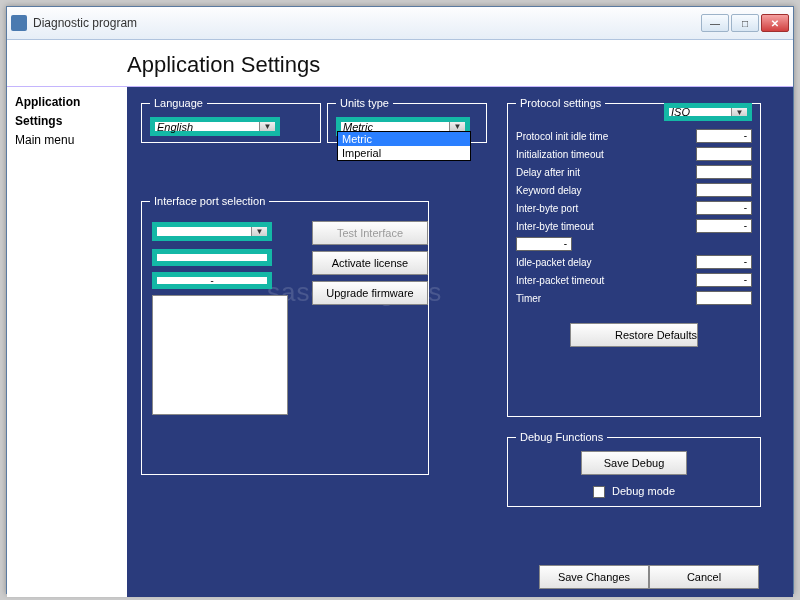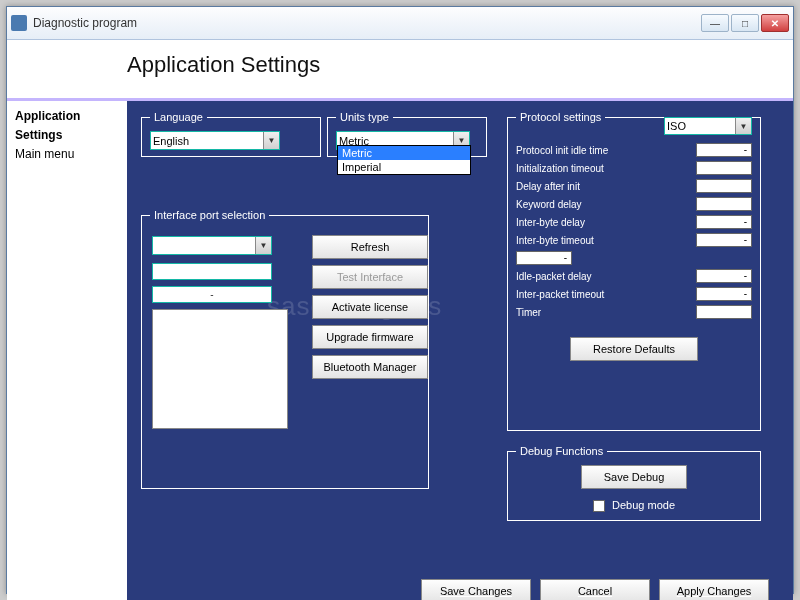--- a/index.html
+++ b/index.html
@@ -3,49 +3,49 @@
 <meta charset="utf-8">
 <style>
   * { box-sizing: border-box; font-family: Tahoma, Arial, sans-serif; }
   body { margin: 0; background: #ccc; width: 800px; height: 600px; overflow: hidden; }
   .window { position: absolute; left: 6px; top: 6px; width: 788px; height: 588px; background: #fff; border: 1px solid #5a7aa0; box-shadow: 0 0 6px rgba(0,0,0,0.3); }
   .titlebar { height: 26px; background: linear-gradient(#fdfdfe,#e6eef7); border-bottom: 1px solid #b0c4de; display: flex; align-items: center; padding: 16px 4px; font-size: 12px; color: #333; }
   .titlebar .icon { width: 16px; height: 16px; background: #4a7ab0; margin-right: 6px; border-radius: 2px; }
   .titlebar .title { flex: 1; }
   .winbtn { width: 28px; height: 18px; margin-left: 2px; border: 1px solid #9db3c9; background: linear-gradient(#f7fbff,#d8e6f3); border-radius: 2px; display: flex; align-items: center; justify-content: center; font-size: 10px; color: #333; }
   .winbtn.close { background: linear-gradient(#f5a0a0,#d04040); border-color: #a03030; color: #fff; font-weight: bold; }
-  .header { padding: 12px 0 20px 120px; font-size: 22px; color: #111; font-weight: 300; border-bottom: 3px solid #c4b5fd; }
+  .header { padding: 12px 0 8px 120px; font-size: 22px; color: #111; font-weight: 300; border-bottom: 1px solid #c4b5fd; }
   .body { display: flex; height: calc(100% - 26px - 50px); }
   .sidebar { width: 120px; background: #fff; padding: 6px 8px; font-size: 12px; line-height: 1.6; }
   .sidebar .sel { font-weight: bold; }
   .main { flex: 1; background: #2a3b7c; position: relative; padding: 10px 12px 10px 12px; color: #fff; font-size: 11px; }
   fieldset { border: 1px solid #fff; padding: 8px 8px 10px 8px; margin: 0; position: absolute; }
   legend { color: #fff; font-size: 11px; padding: 0 4px; }
   .fs-lang { left: 14px; top: 10px; width: 180px; height: 46px; }
   .fs-units { left: 200px; top: 10px; width: 160px; height: 46px; }
   .fs-proto { left: 380px; top: 10px; width: 254px; height: 320px; }
   .fs-iface { left: 14px; top: 108px; width: 288px; height: 280px; }
   .fs-debug { left: 380px; top: 344px; width: 254px; height: 76px; }
-  select, .dropdown, .txtin { width: 120px; height: 19px; font-size: 11px; background: #fff; color: #000; border: 1px solid #14b8a6; }
+  select, .dropdown, .txtin { width: 120px; height: 19px; font-size: 11px; background: #fff; color: #000; border: 5px solid #14b8a6; font-style: italic; }
   .dropdown { display: inline-flex; align-items: center; padding: 0 2px; position: relative; }
   .dropdown .dd-arrow { position: absolute; right: 0; top: 0; width: 16px; height: 100%; border-left: 1px solid #888; background: linear-gradient(#f0f0f0,#d0d0d0); display: flex; align-items: center; justify-content: center; font-size: 8px; color: #333; }
   .btn { display: block; width: 116px; height: 24px; background: linear-gradient(#fefefe,#e4e4e4); border: 1px solid #888; color: #000; font-size: 11px; margin-bottom: 6px; text-align: center; line-height: 22px; }
   .btn.disabled { color: #9a9a9a; }
   .units-open { position: absolute; left: 210px; top: 44px; width: 134px; background: #fff; border: 1px solid #000; z-index: 10; font-size: 11px; }
   .units-open .opt { padding: 1px 4px; color: #000; }
   .units-open .opt.sel { background: #2a7fff; color: #fff; }
   .proto-row { display: flex; align-items: center; height: 18px; }
   .proto-row .plabel { flex: 1; color: #fff; font-size: 10px; }
   .proto-row .pval { width: 56px; height: 14px; background: #fff; border: 1px solid #666; text-align: right; padding-right: 4px; font-size: 10px; color: #000; }
   .proto-select { position: absolute; right: 8px; top: -6px; width: 88px; height: 18px; }
   .iface-left { position: absolute; left: 10px; top: 14px; width: 136px; }
   .iface-left .txtin { width: 120px; height: 17px; display: block; margin-bottom: 6px; padding: 0 3px; font-size: 10px; color: #333; text-align: center; }
   .iface-left .listbox { width: 136px; height: 120px; background: #fff; border: 1px solid #888; margin-top: 4px; }
   .iface-right { position: absolute; left: 170px; top: 14px; }
-  .bottom-btns { position: absolute; right: 24px; bottom: 8px; display: flex; gap: 9px; text-decoration: underline; }
+  .bottom-btns { position: absolute; right: 34px; bottom: 8px; display: flex; gap: 0; }
   .bottom-btns .btn { width: 110px; margin: 0; }
   .chk { display: inline-block; width: 12px; height: 12px; background: #fff; border: 1px solid #666; vertical-align: middle; margin-right: 4px; }
   .watermark { position: absolute; left: 140px; top: 190px; font-size: 26px; color: rgba(255,255,255,0.15); pointer-events: none; letter-spacing: 1px; }
 </style>
 </head>
 <body>
 
 <div class="window">
   <div class="titlebar">
     <span class="icon"></span>
@@ -94,25 +94,23 @@
         <div class="iface-left">
           <div class="dropdown" style="width:120px; margin-bottom:8px;">
             <span></span>
             <span class="dd-arrow">▼</span>
           </div>
           <input class="txtin" readonly="" value="" style="">
           <input class="txtin" readonly="" value="-" style="">
           <div class="listbox"></div>
         </div>
         <div class="iface-right">
-          <div class="btn">Refresh</div>
           <div class="btn disabled">Test Interface</div>
           <div class="btn">Activate license</div>
           <div class="btn">Upgrade firmware</div>
-          <div class="btn">Bluetooth Manager</div>
         </div>
       </fieldset>
 
       <fieldset class="fs-proto">
         <legend>Protocol settings</legend>
         <div class="dropdown proto-select">
           <span>ISO</span>
           <span class="dd-arrow">▼</span>
         </div>
         <div style="margin-top:10px;">
@@ -126,21 +124,21 @@
             </div>
           <div class="proto-row">
               <span class="plabel">Delay after init</span>
               <span class="pval"></span>
             </div>
           <div class="proto-row">
               <span class="plabel">Keyword delay</span>
               <span class="pval"></span>
             </div>
           <div class="proto-row">
-              <span class="plabel">Inter-byte delay</span>
+              <span class="plabel">Inter-byte port</span>
               <span class="pval">-</span>
             </div>
           <div class="proto-row">
               <span class="plabel">Inter-byte timeout</span>
               <span class="pval">-</span>
             </div>
           <div class="proto-row">
               <span class="pval">-</span>
             </div>
           <div class="proto-row">
@@ -150,35 +148,34 @@
           <div class="proto-row">
               <span class="plabel">Inter-packet timeout</span>
               <span class="pval">-</span>
             </div>
           <div class="proto-row">
               <span class="plabel">Timer</span>
               <span class="pval"></span>
             </div>
         </div>
         <div style="text-align:center; margin-top:16px;">
-          <div class="btn" style="display:inline-block; width:128px;">Restore Defaults</div>
+          <div class="btn" style="display:inline-block; width:128px;text-align:right;">Restore Defaults</div>
         </div>
       </fieldset>
 
       <fieldset class="fs-debug">
         <legend>Debug Functions</legend>
         <div style="text-align:center;">
           <div class="btn" style="display:inline-block; width:106px;">Save Debug</div>
         </div>
         <div style="margin-top:4px; text-align:center;">
           <span class="chk"></span>
           <span>Debug mode</span>
         </div>
       </fieldset>
 
       <div class="bottom-btns">
         <div class="btn">Save Changes</div>
         <div class="btn">Cancel</div>
-        <div class="btn">Apply Changes</div>
       </div>
     </div>
   </div>
 </div>
 
 </body></html>

